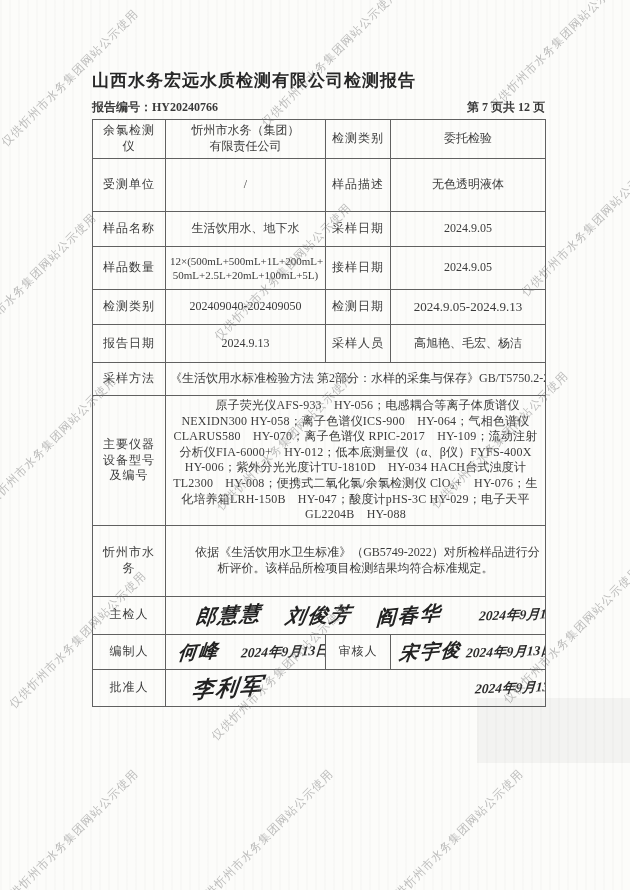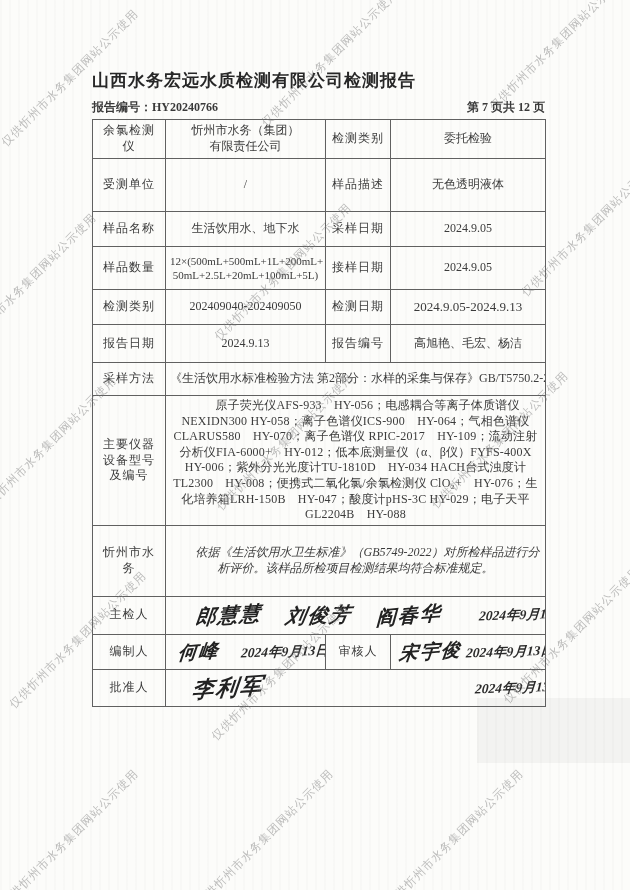--- a/index.html
+++ b/index.html
@@ -49,21 +49,20 @@
   td.preline{white-space:pre-line;font-family:Liberation Serif, serif;}
   td.method-cell{font-size:11px;white-space:nowrap;padding:2px 2px;}
   td.instr-cell{
     text-align:justify;text-indent:2em;
     font-size:11.5px;line-height:15px;padding:3px 6px;
     letter-spacing:0.2px;
   }
   td.concl-cell{
     text-align:left;text-indent:2em;line-height:19px;padding:4px 8px;
     vertical-align:middle;
-    font-style:italic;
   }
   
   .sigrow{display:flex;align-items:center;width:100%;}
   .sig{
     font-style:italic;font-weight:700;color:#222;
     font-size:20px;line-height:20px;
     transform:rotate(-4deg) skewX(-10deg);
     letter-spacing:2px;white-space:nowrap;
   }
   .sig.small{font-size:19px;}
@@ -143,21 +142,21 @@
         </tr>
         <tr style="height:35px">
           <td class="lbl">检测类别</td>
           <td>202409040-202409050</td>
           <td class="lbl">检测日期</td>
           <td style="font-size:13px">2024.9.05-2024.9.13</td>
         </tr>
         <tr style="height:38px">
           <td class="lbl">报告日期</td>
           <td>2024.9.13</td>
-          <td class="lbl">报告编号</td>
+          <td class="lbl">采样人员</td>
           <td>高旭艳、毛宏、杨洁</td>
         </tr>
         <tr style="height:33px">
           <td class="lbl">采样方法</td>
           <td colspan="3" class="method-cell">《生活饮用水标准检验方法 第2部分：水样的采集与保存》GB/T5750.2-2023</td>
         </tr>
         <tr style="height:91px">
           <td class="lbl">主要仪器设备型号及编号</td>
           <td colspan="3" class="instr-cell">原子荧光仪AFS-933　HY-056；电感耦合等离子体质谱仪NEXIDN300 HY-058；离子色谱仪ICS-900　HY-064；气相色谱仪CLARUS580　HY-070；离子色谱仪 RPIC-2017　HY-109；流动注射分析仪FIA-6000+　HY-012；低本底测量仪（α、β仪）FYFS-400X　HY-006；紫外分光光度计TU-1810D　HY-034 HACH台式浊度计TL2300　HY-008；便携式二氧化氯/余氯检测仪 ClO₂+　HY-076；生化培养箱LRH-150B　HY-047；酸度计pHS-3C HY-029；电子天平GL2204B　HY-088</td>
         </tr>

